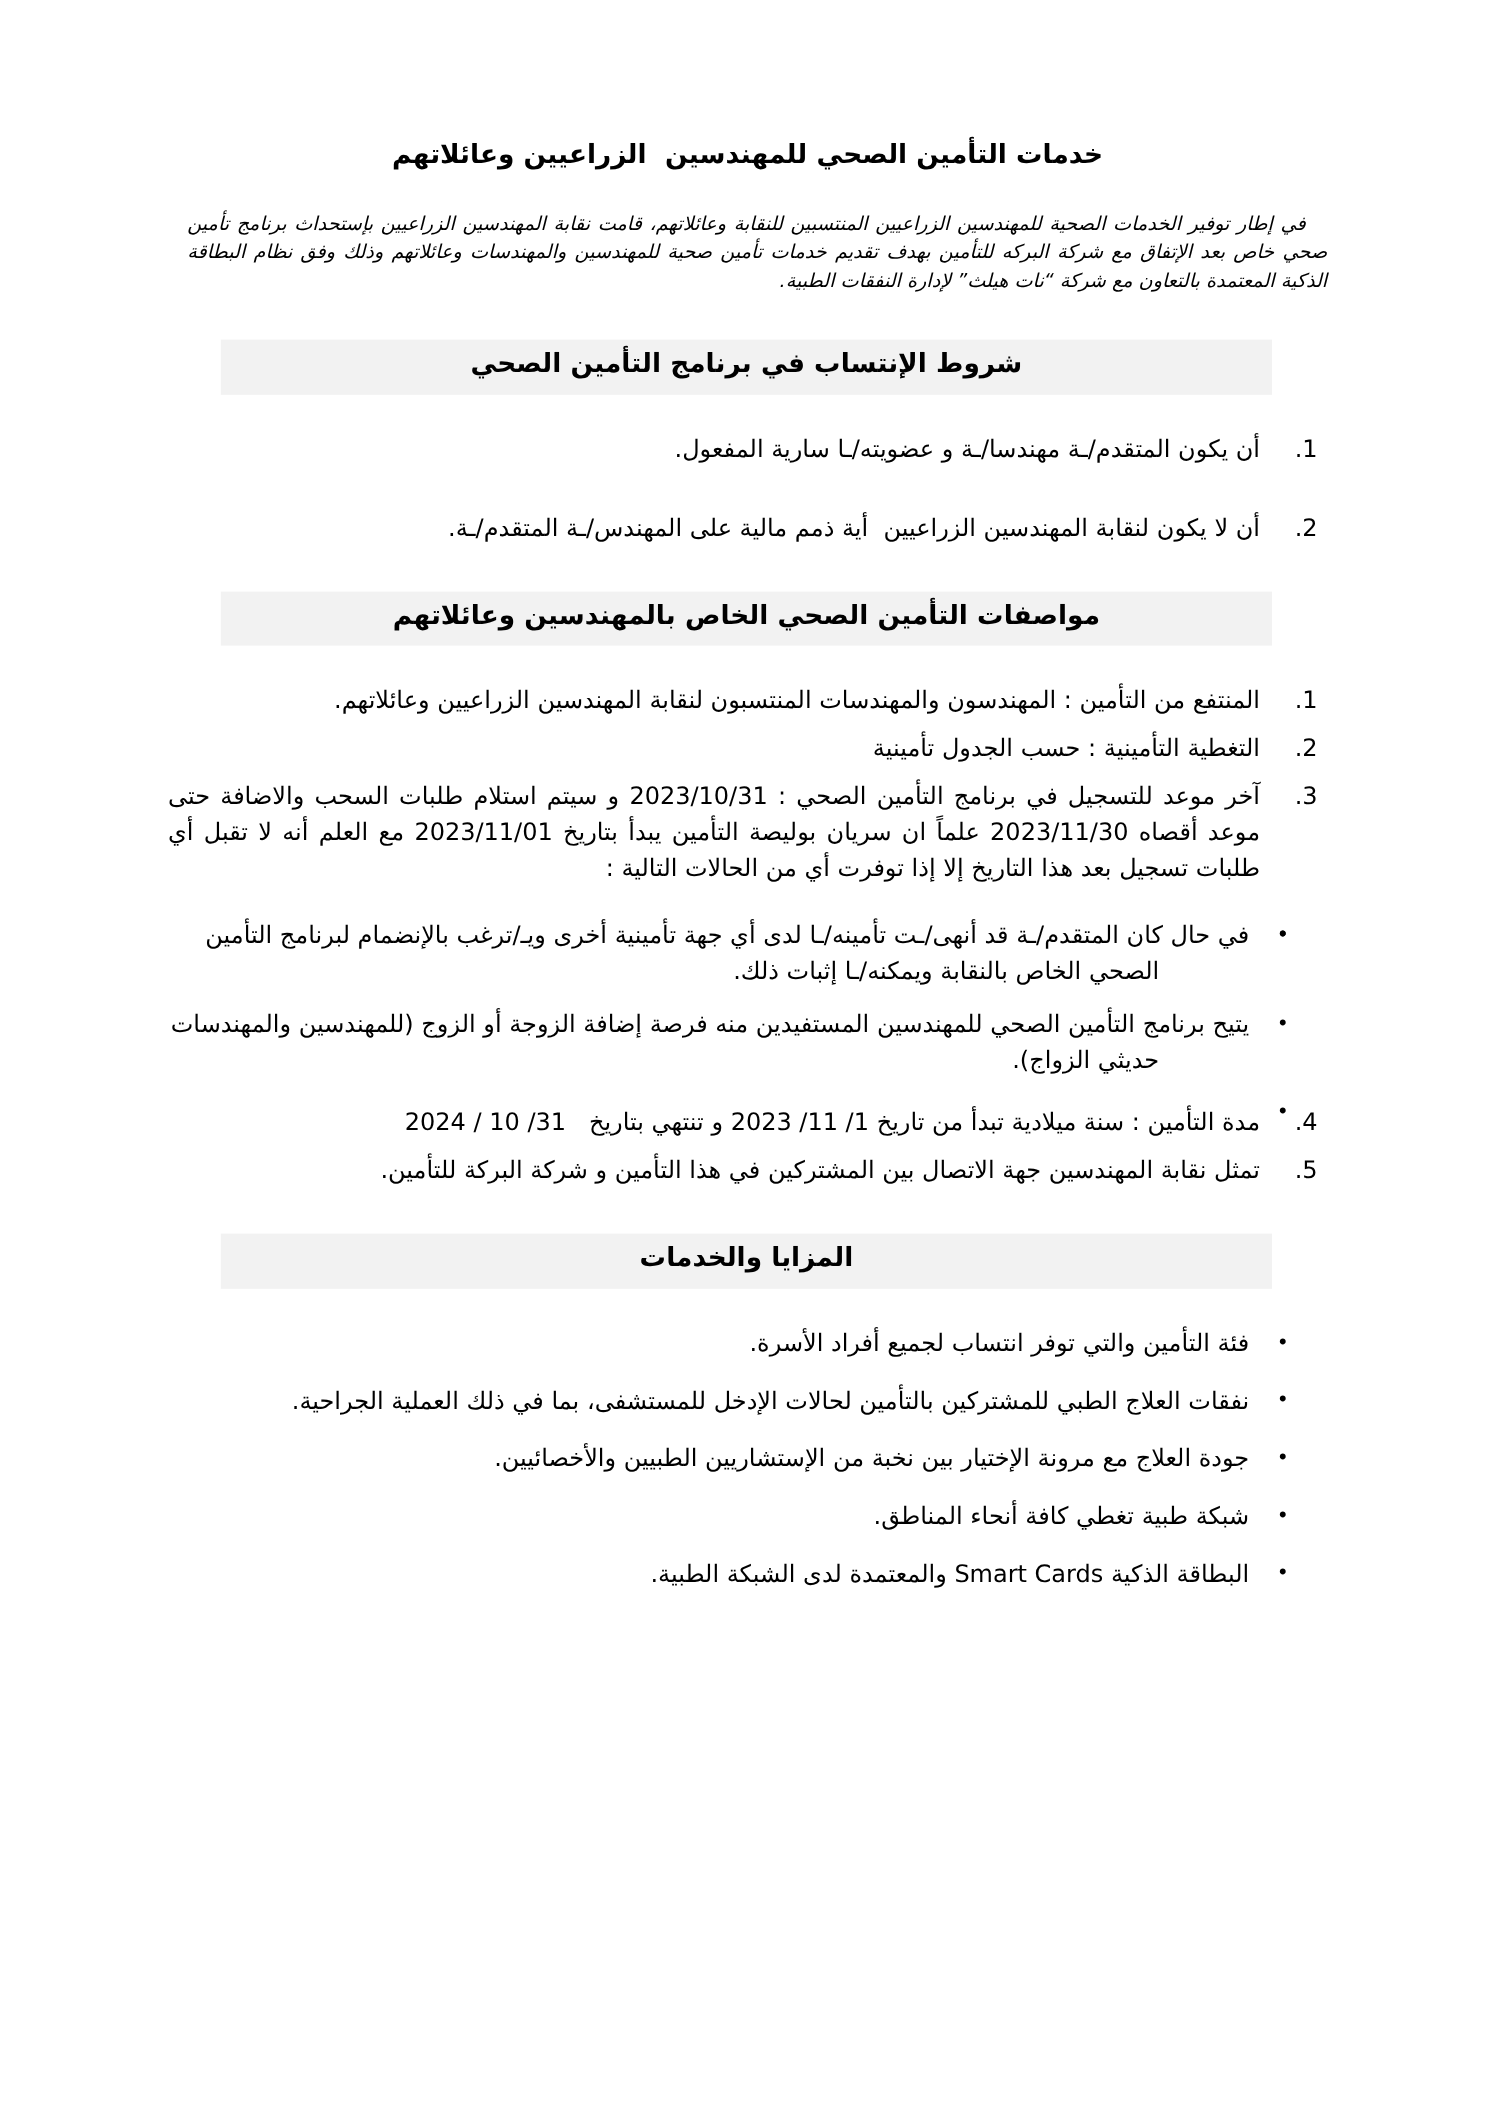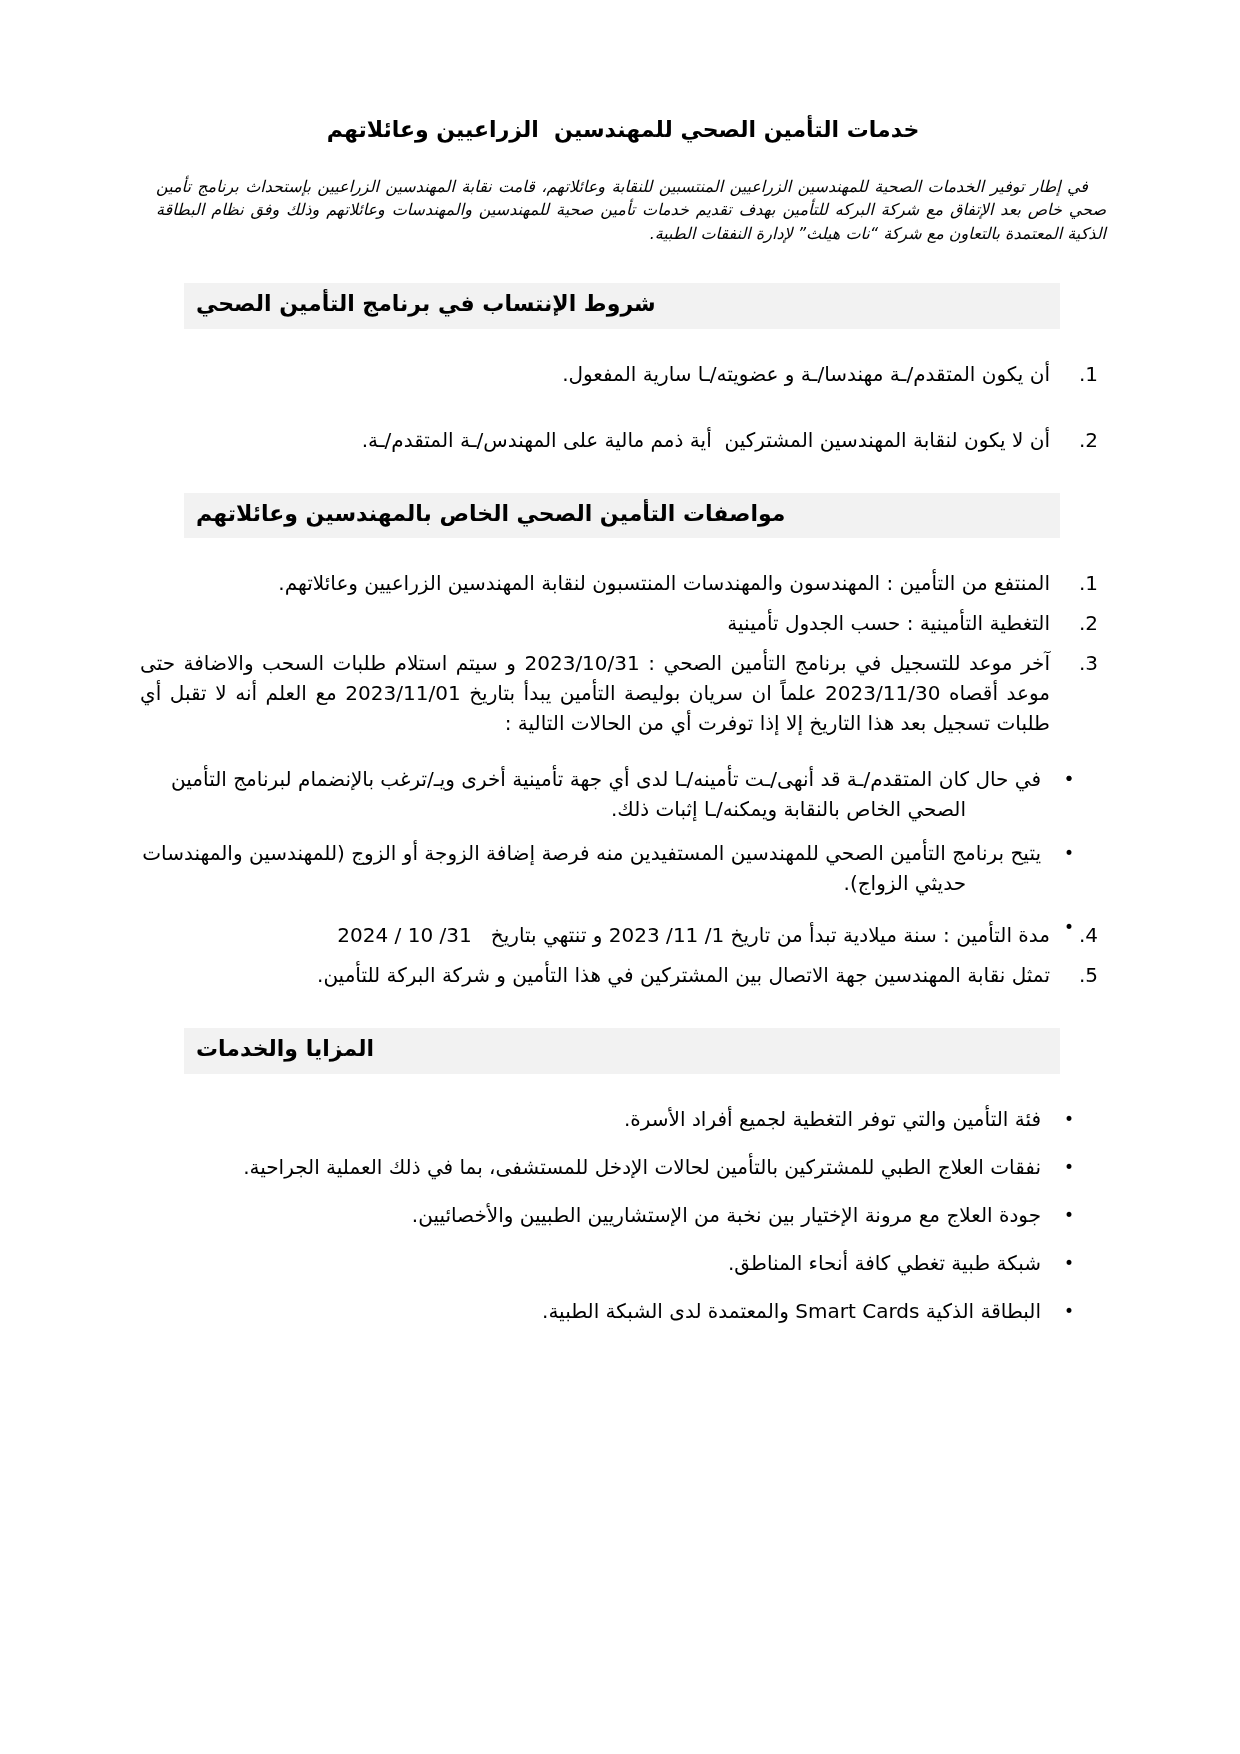--- a/index.html
+++ b/index.html
@@ -40,21 +40,21 @@
     line-height:1.47;
     text-align:justify;
     text-indent:18px;
     margin:30px 0 0 16px;
     font-style:italic;
   }
   .section-heading{
     background:var(--heading-bg);
     font-size:22px;
     font-weight:700;
-    text-align:left;
+    text-align:center;
     margin:38px 46px 30px 44px;
     padding:7px 12px 11px 12px;
     line-height:1.25;
   }
   .list{
     margin:0;
     padding:0;
     font-size:20px;
     line-height:1.5;
   }
@@ -105,21 +105,21 @@
 
   <div class="section-heading">شروط الإنتساب في برنامج التأمين الصحي</div>
 
   <div class="list">
     <div class="num-item wide-gap">
       <span class="marker">1.</span>
       <span>أن يكون المتقدم/ـة مهندسا/ـة و عضويته/ـا سارية المفعول.</span>
     </div>
     <div class="num-item wide-gap">
       <span class="marker">2.</span>
-      <span class="prewrap">أن لا يكون لنقابة المهندسين المشتركين  أية ذمم مالية على المهندس/ـة المتقدم/ـة.</span>
+      <span class="prewrap">أن لا يكون لنقابة المهندسين الزراعيين  أية ذمم مالية على المهندس/ـة المتقدم/ـة.</span>
     </div>
   </div>
 
   <div class="section-heading">مواصفات التأمين الصحي الخاص بالمهندسين وعائلاتهم</div>
 
   <div class="list">
     <div class="num-item">
       <span class="marker">1.</span>
       <span>المنتفع من التأمين : المهندسون والمهندسات المنتسبون لنقابة المهندسين الزراعيين وعائلاتهم.</span>
     </div>
@@ -157,21 +157,21 @@
       <span class="marker">5.</span>
       <span>تمثل نقابة المهندسين جهة الاتصال بين المشتركين في هذا التأمين و شركة البركة للتأمين.</span>
     </div>
   </div>
 
   <div class="section-heading">المزايا والخدمات</div>
 
   <div class="benefits">
     <div class="bullet-item">
       <span class="bullet">•</span>
-      <span>فئة التأمين والتي توفر التغطية لجميع أفراد الأسرة.</span>
+      <span>فئة التأمين والتي توفر انتساب لجميع أفراد الأسرة.</span>
     </div>
     <div class="bullet-item">
       <span class="bullet">•</span>
       <span>نفقات العلاج الطبي للمشتركين بالتأمين لحالات الإدخل للمستشفى، بما في ذلك العملية الجراحية.</span>
     </div>
     <div class="bullet-item">
       <span class="bullet">•</span>
       <span>جودة العلاج مع مرونة الإختيار بين نخبة من الإستشاريين الطبيين والأخصائيين.</span>
     </div>
     <div class="bullet-item">

